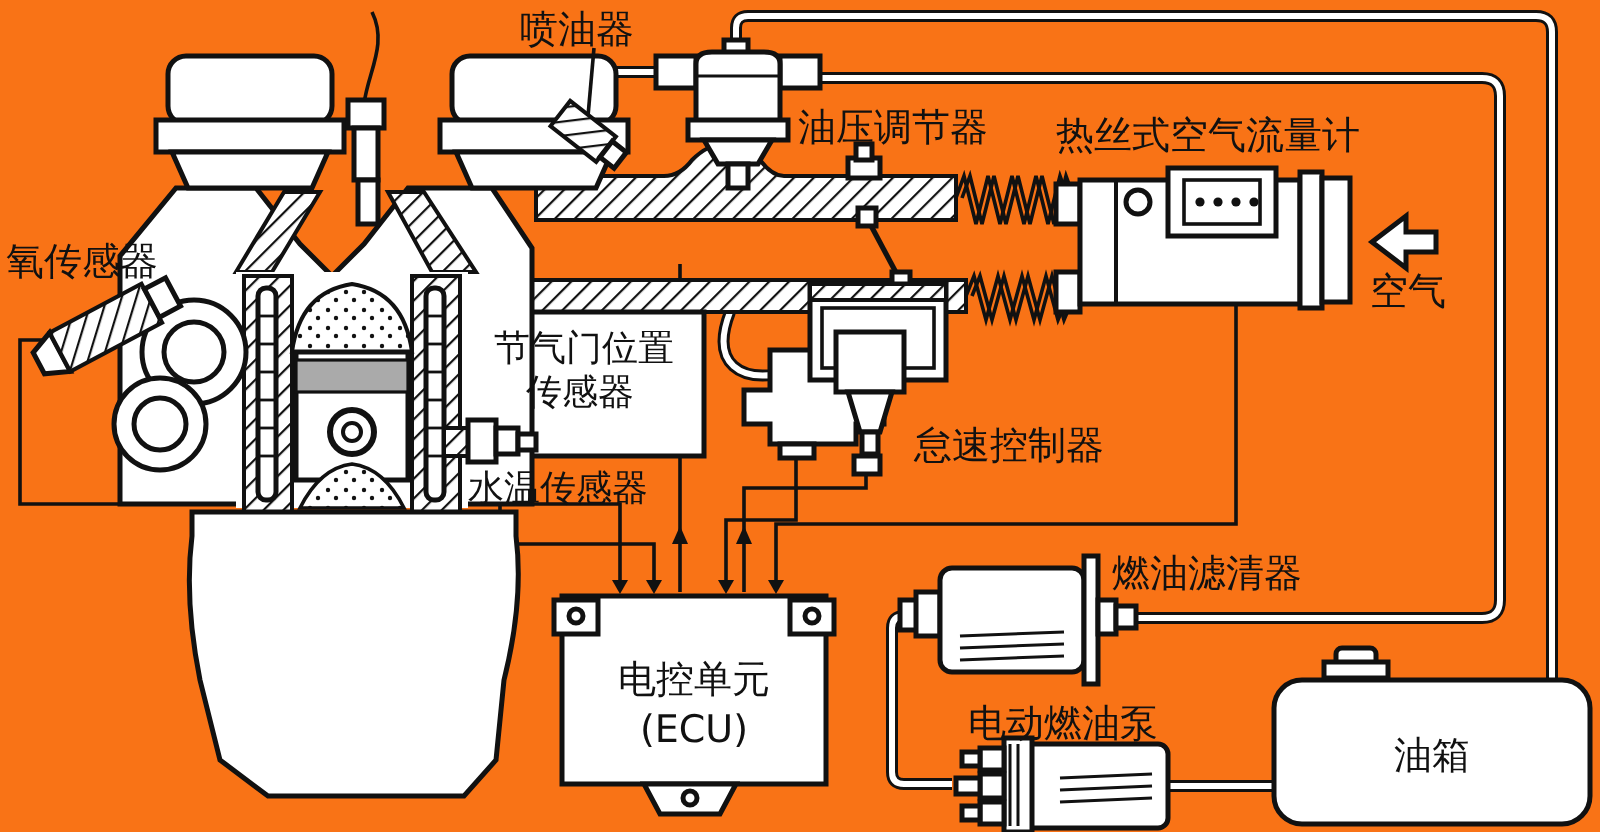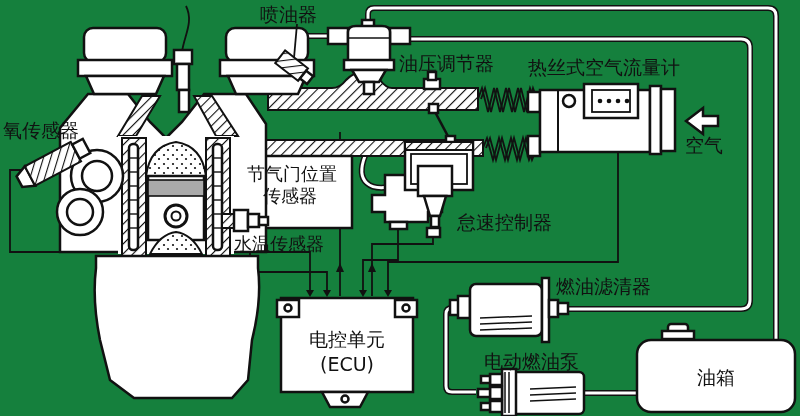--- a/index.html
+++ b/index.html
@@ -1,16 +1,16 @@
 <!DOCTYPE html>
 <html><head>
 <meta charset="utf-8">
 <style>
   html,body{margin:0;padding:0;background:#fff;}
-  .stage{position:relative;width:800px;height:416px;background:#15803d;overflow:hidden;
+  .stage{position:relative;width:800px;height:416px;background:#f97316;overflow:hidden;
          font-family:"DejaVu Sans",sans-serif;}
   svg{display:block}
   .lbl{font-family:"DejaVu Sans","Liberation Sans",sans-serif;font-size:19px;fill:#111;}
   .lbl-s{font-family:"DejaVu Sans","Liberation Sans",sans-serif;font-size:18px;fill:#111;}
   .outline{fill:#fff;stroke:#111;stroke-width:2.5;}
   .thin{fill:none;stroke:#111;stroke-width:1.8;}
   .pipe-o{fill:none;stroke:#111;stroke-width:6;}
   .pipe-i{fill:none;stroke:#fff;stroke-width:3;}
   .hatched{fill:url(#hatch);stroke:#111;stroke-width:2;}
 </style>

